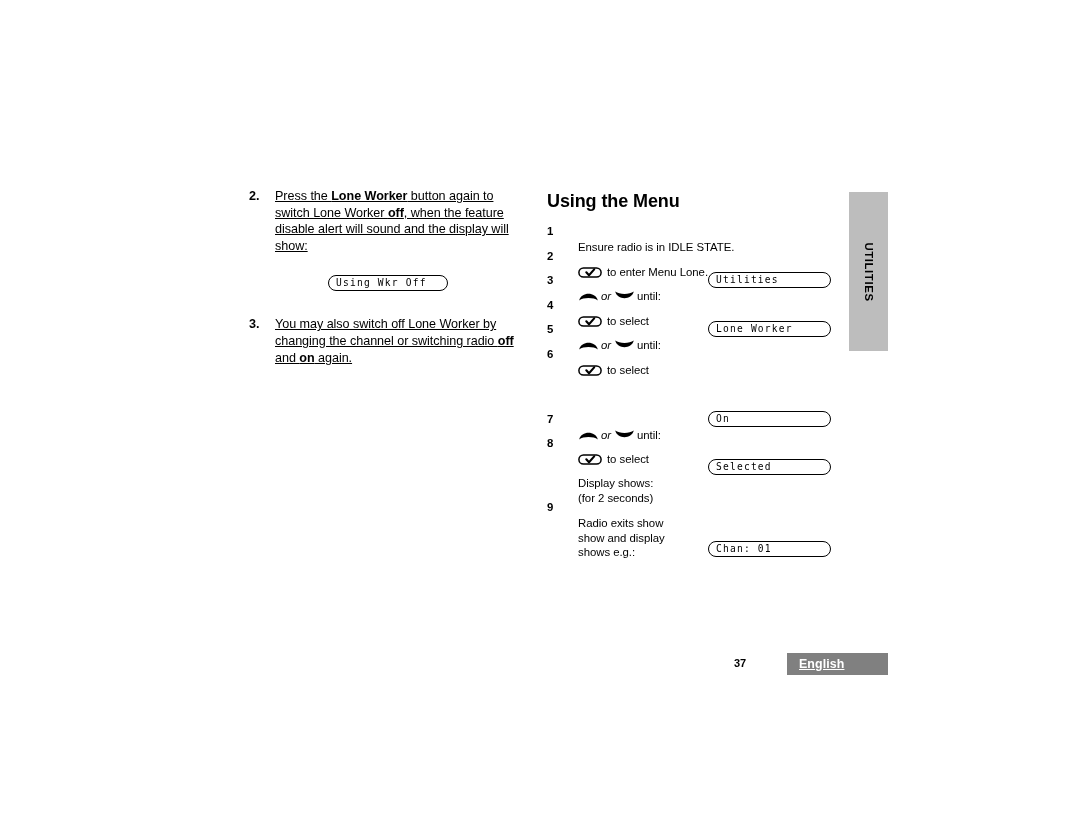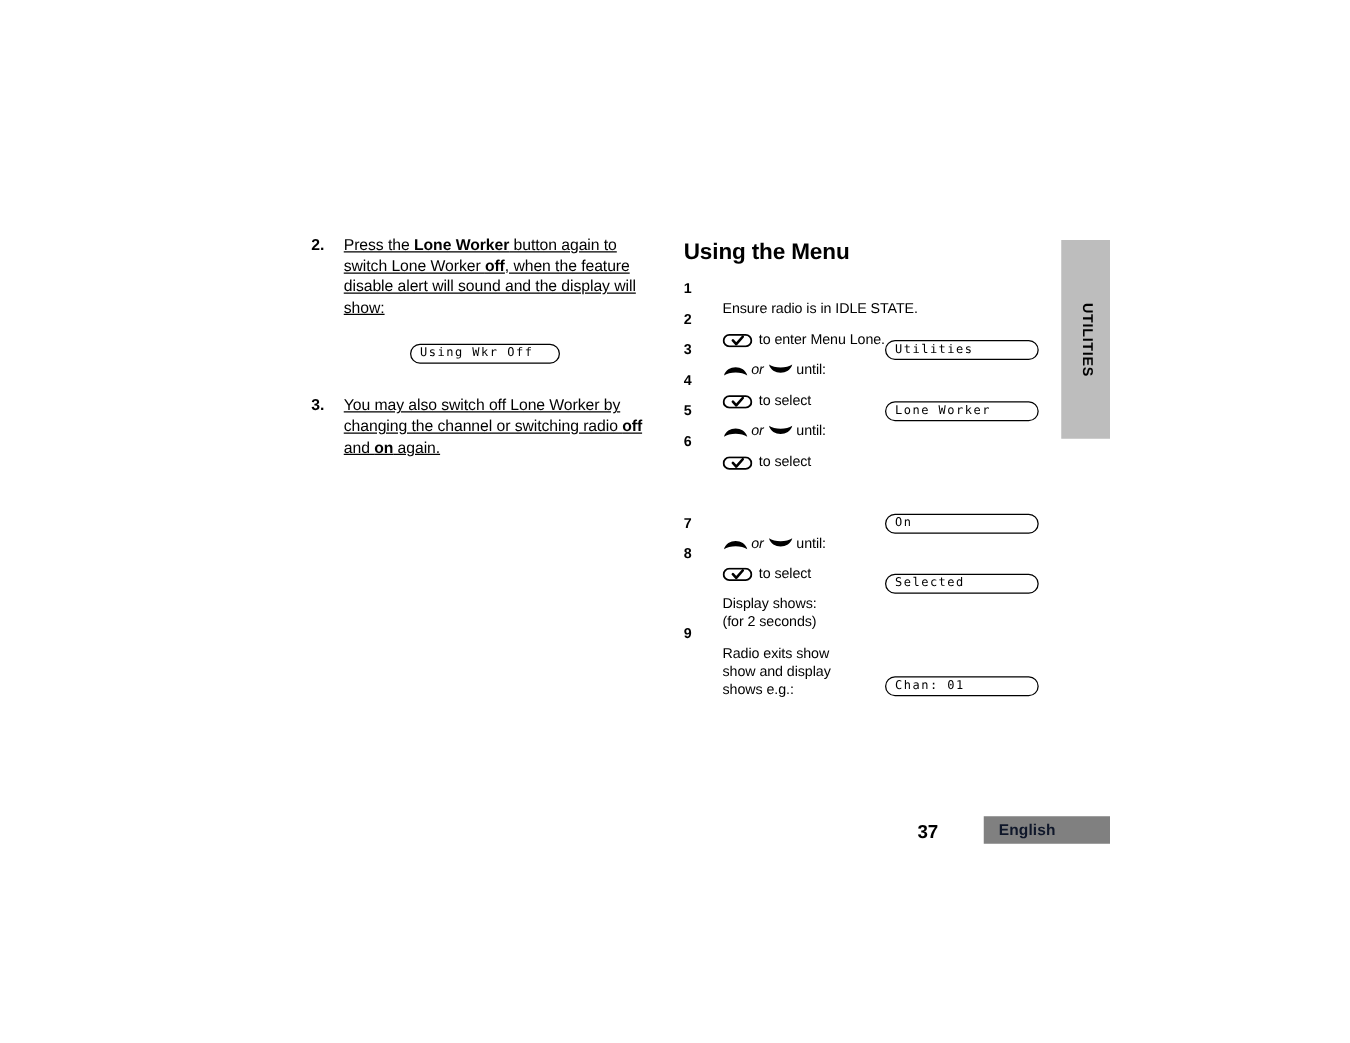--- a/index.html
+++ b/index.html
@@ -174,41 +174,42 @@
     font-weight: bold;
     letter-spacing: 0.6px;
     color: #000;
   }
 
   
   #footer-page-number {
     position: absolute;
     left: 734px;
     top: 657px;
-    font-size: 15px;
+    font-size: 11px;
     font-weight: bold;
     letter-spacing: -0.2px;
   }
   #footer-language-badge {
     position: absolute;
     left: 787px;
     top: 653px;
     width: 101px;
     height: 22px;
     background: #808080;
     display: flex;
     align-items: center;
     padding-left: 12px;
     box-sizing: border-box;
   }
   #footer-language-label {
-    color: #0f172a;
+    color: #ffffff;
     font-size: 12.4px;
     font-weight: bold;
     letter-spacing: 0.1px;
+    text-decoration: underline;
   }
 </style>
 </head>
 <body>
 
 <div id="page">
 
   <div id="left-column">
 
     <div class="num-step" style="margin-bottom:12px;">

